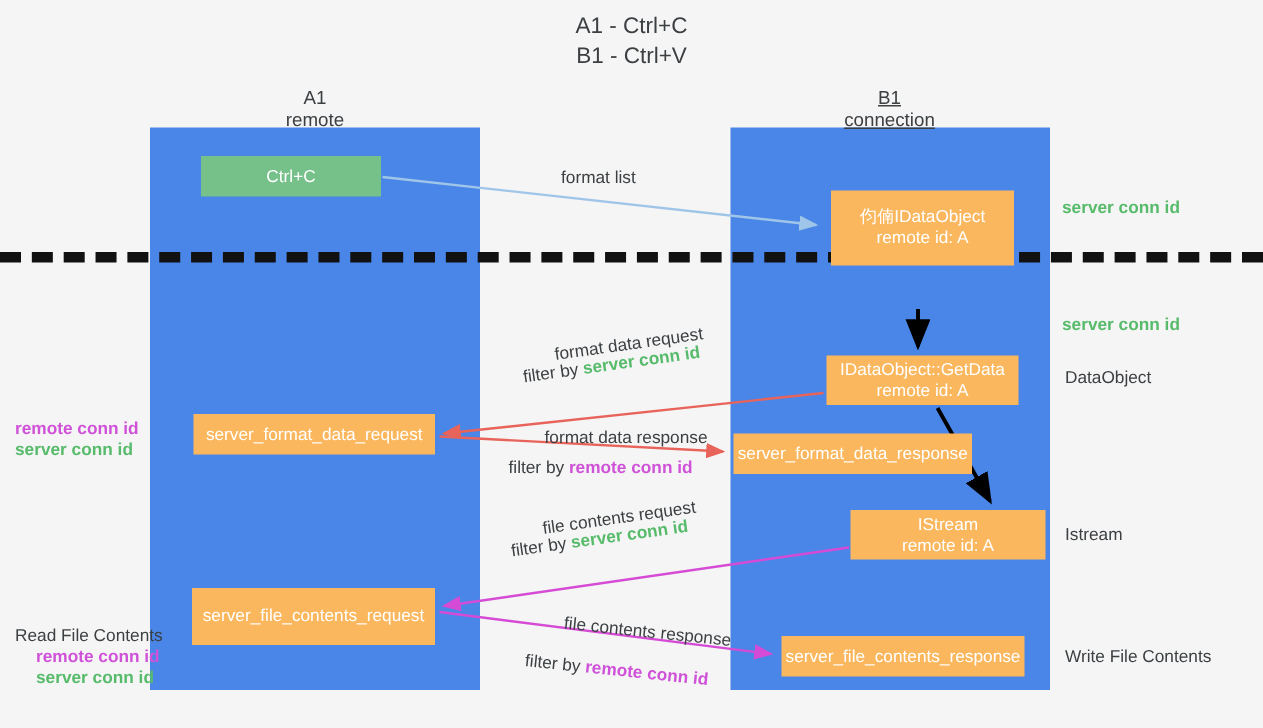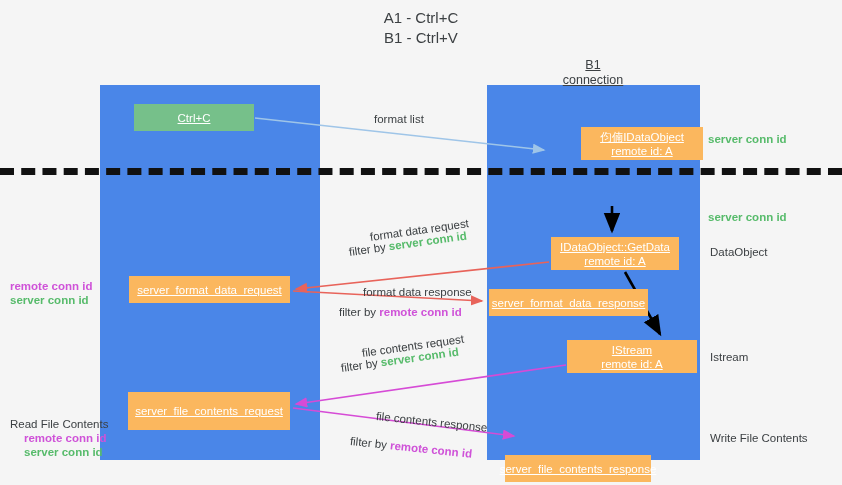--- a/index.html
+++ b/index.html
@@ -52,35 +52,34 @@
     box-sizing:border-box;
     display:flex;
     flex-direction:column;
     align-items:center;
     justify-content:center;
     color:#ffffff;
     font-size:11.5px;
     line-height:14px;
     text-align:center;
     padding:3px 6px;
-    text-decoration:underline;
   }
   .node.green{background:#76c08a;}
   .node.orange{background:#fbb75e;}
   .node .l2{font-size:11.5px;}
 
   #n-ctrlc   {left:134px;top:104px;width:120px;height:27px;}
-  #n-idata   {left:581px;top:127px;width:122px;height:33px;}
+  #n-idata   {left:554px;top:127px;width:122px;height:50px;}
   #n-ctrlv   {left:553px;top:180px;width:118px;height:25px;}
   #n-getdata {left:551px;top:237px;width:128px;height:33px;}
   #n-fdreq   {left:129px;top:276px;width:161px;height:27px;}
   #n-fdresp  {left:489px;top:289px;width:159px;height:27px;}
   #n-istream {left:567px;top:340px;width:130px;height:33px;}
   #n-fcreq   {left:128px;top:392px;width:162px;height:38px;}
-  #n-fcresp  {left:505px;top:424px;width:146px;height:27px;margin-top:31px;}
+  #n-fcresp  {left:521px;top:424px;width:162px;height:27px;}
 
   
   .elabel{
     font-size:11.5px;
     line-height:15px;
     color:#3c4043;
     white-space:nowrap;
   }
   .green-t{color:#57bb6b;font-weight:bold;}
   .magenta-t{color:#cf52d8;font-weight:bold;}
@@ -152,20 +151,24 @@
     <line x1="293" y1="408" x2="514" y2="436" stroke="#d64bd6" stroke-width="1.6" marker-end="url(#ah-mag)"></line>
   </svg>
 
   <div class="abs" id="divider"></div>
 
   <div class="abs" id="title">
     <div>A1 - Ctrl+C</div>
     <div>B1 - Ctrl+V</div>
   </div>
 
+  <div class="abs lane-head" id="head-a">
+    <div>A1</div>
+    <div>remote</div>
+  </div>
   <div class="abs lane-head" id="head-b">
     <div>B1</div>
     <div>connection</div>
   </div>
 
   <div class="abs node green" id="n-ctrlc">
     <div>Ctrl+C</div>
   </div>
 
   <div class="abs node orange" id="n-idata">

